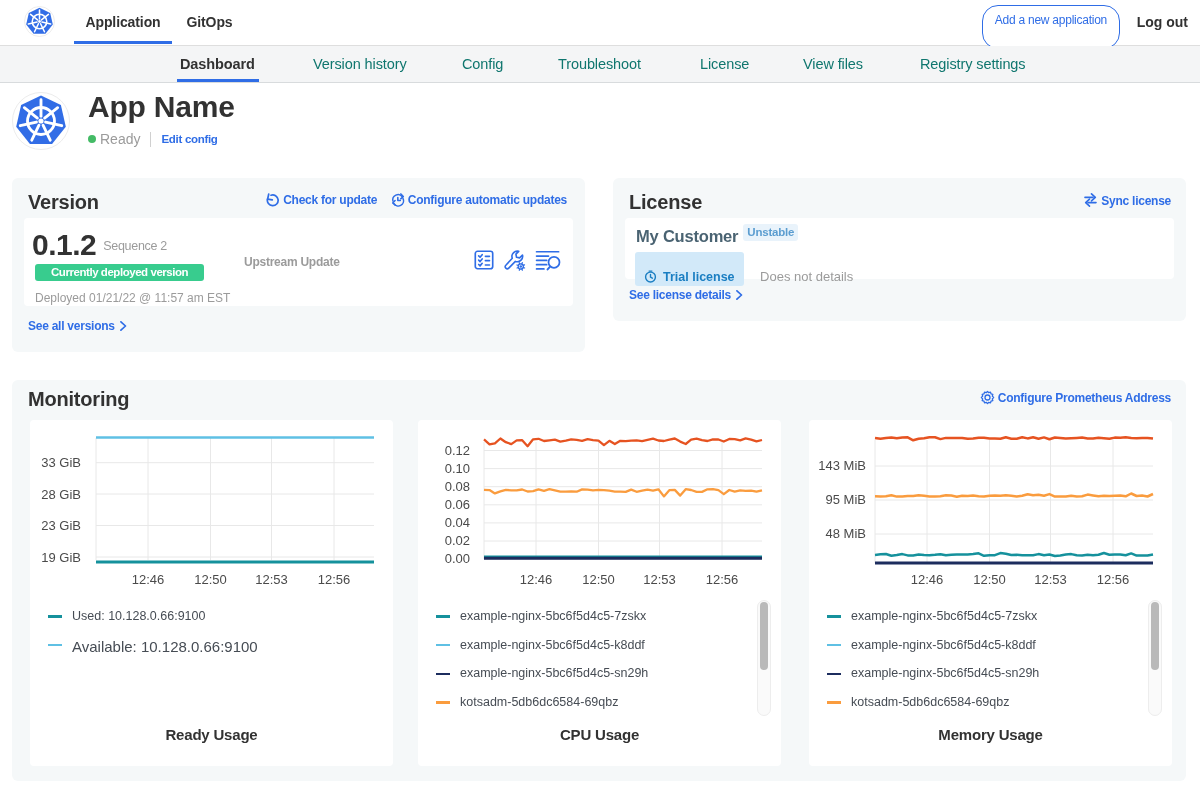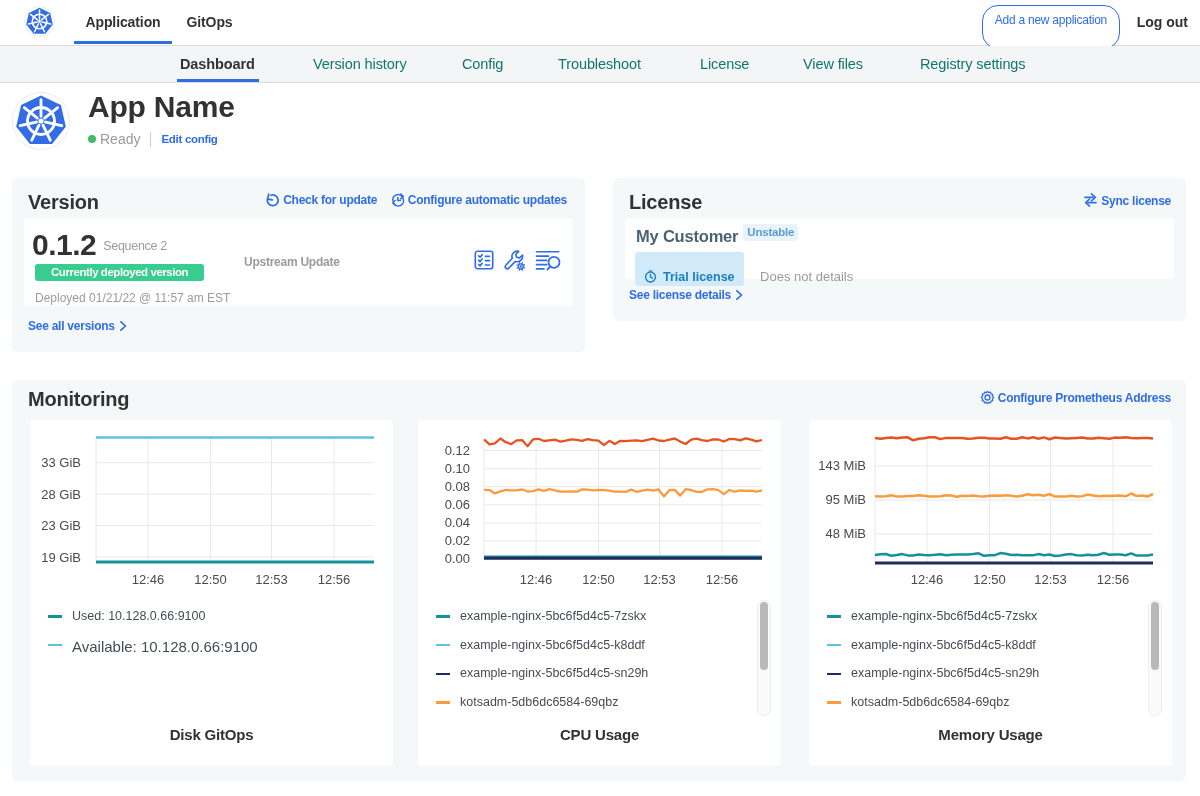--- a/index.html
+++ b/index.html
@@ -233,21 +233,21 @@
         <text x="51" y="141.5" text-anchor="end" font-size="13" fill="#4a4a4a">19 GiB</text>
         <text x="118" y="164" text-anchor="middle" font-size="13" fill="#4a4a4a">12:46</text>
         <text x="180.5" y="164" text-anchor="middle" font-size="13" fill="#4a4a4a">12:50</text>
         <text x="241.5" y="164" text-anchor="middle" font-size="13" fill="#4a4a4a">12:53</text>
         <text x="304" y="164" text-anchor="middle" font-size="13" fill="#4a4a4a">12:56</text>
       </svg>
     <div style="position:absolute;top:195.2px;left:17.7px;width:14.5px;height:2.5px;background:#15919c"></div>
       <div style="position:absolute;top:189.0px;left:42px;font-size:12.5px;color:#464c54;white-space:nowrap">Used: 10.128.0.66:9100</div>
       <div style="position:absolute;top:223.9px;left:17.7px;width:14.5px;height:2.5px;background:#5fc0e4"></div>
       <div style="position:absolute;top:217.7px;left:42px;font-size:15px;color:#464c54;white-space:nowrap">Available: 10.128.0.66:9100</div>
-    <div class="charttitle">Disk GitOps</div>
+    <div class="charttitle">Ready Usage</div>
   </div>
   <div class="chartcard" style="left:406px">
     <svg width="363" height="175" style="position:absolute;top:0;left:0">
         <line x1="66" y1="22" x2="66" y2="139" stroke="#e8e8e8" stroke-width="1"></line>
         <line x1="118" y1="22" x2="118" y2="139" stroke="#e8e8e8" stroke-width="1"></line>
         <line x1="180.5" y1="22" x2="180.5" y2="139" stroke="#e8e8e8" stroke-width="1"></line>
         <line x1="241.5" y1="22" x2="241.5" y2="139" stroke="#e8e8e8" stroke-width="1"></line>
         <line x1="304" y1="22" x2="304" y2="139" stroke="#e8e8e8" stroke-width="1"></line>
         <line x1="66" y1="30.5" x2="344" y2="30.5" stroke="#e8e8e8" stroke-width="1"></line>
         <line x1="66" y1="48.6" x2="344" y2="48.6" stroke="#e8e8e8" stroke-width="1"></line>

